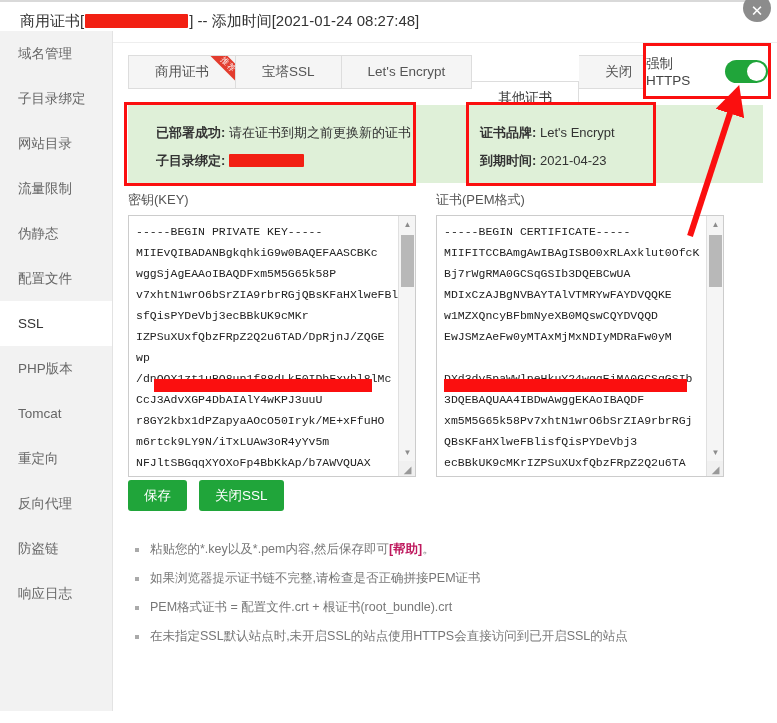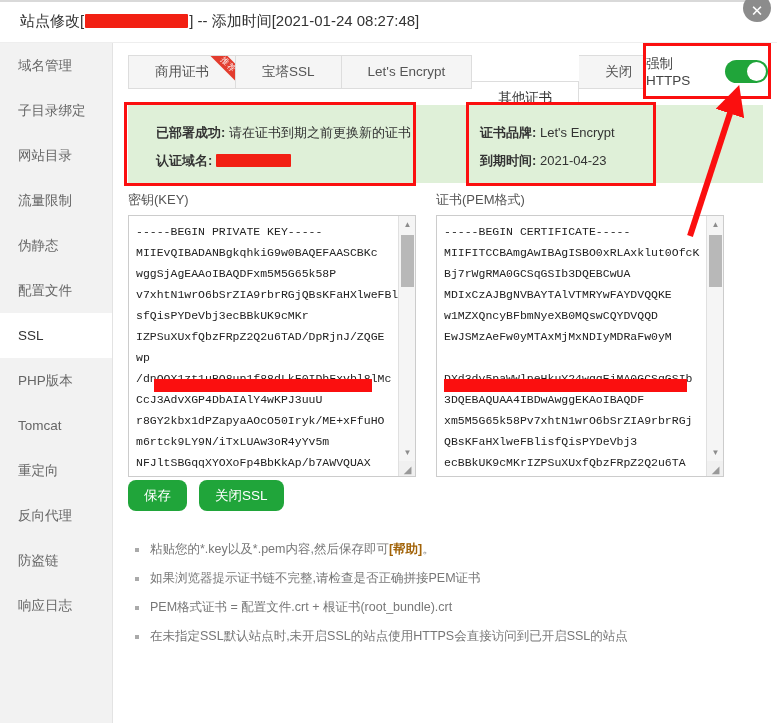--- a/index.html
+++ b/index.html
@@ -51,21 +51,21 @@
   }
   .topbar-line {
     position: absolute;
     left: 0; top: 0; width: 745px; height: 2px;
     background: #d9d9d9;
   }
 
   
   .sidebar {
     position: absolute;
-    left: 0; top: 43px;
+    left: 0; top: 31px;
     width: 113px; height: 680px;
     background: #f2f2f2;
     border-right: 1px solid #e3e3e3;
   }
   .side-item {
     height: 45px;
     line-height: 45px;
     padding-left: 18px;
     font-size: 13.5px;
     color: #666666;
@@ -270,21 +270,21 @@
 
   
   .btn-row { position: absolute; left: 14px; top: 437px; display: flex; gap: 12px; }
   .btn {
     height: 31px;
     padding: 0 16px;
     background: #20a53a;
     color: #ffffff;
     font-size: 13.5px;
     border: none;
-    border-radius: 8px;
+    border-radius: 3px;
     cursor: pointer;
     font-family: "Liberation Sans", "DejaVu Sans", sans-serif;
   }
 
   
   .notes {
     position: absolute;
     left: 18px; top: 492px;
     width: 620px;
     margin: 0; padding: 0;
@@ -298,31 +298,31 @@
     padding-left: 18px;
     white-space: nowrap;
   }
   .notes li::before {
     content: "";
     position: absolute;
     left: 3px; top: 13px;
     width: 4px; height: 4px;
     background: #aaaaaa;
   }
-  .notes .help-link { color: #a16207; font-weight: bold; cursor: pointer; }
+  .notes .help-link { color: #be185d; font-weight: bold; cursor: pointer; }
 </style>
 </head>
 <body>
 
 <div id="app">
 
   <div class="header">
     <div class="topbar-line"></div>
     <div class="header-title">
-      <span>站点修改[</span><span class="redact redact-title"></span><span>] -- 添加时间[2021-01-24 08:27:48]</span>
+      <span>商用证书[</span><span class="redact redact-title"></span><span>] -- 添加时间[2021-01-24 08:27:48]</span>
     </div>
     <div class="close-icon">✕</div>
   </div>
 
   <div class="sidebar">
     <div class="side-item">域名管理</div>
     <div class="side-item">子目录绑定</div>
     <div class="side-item">网站目录</div>
     <div class="side-item">流量限制</div>
     <div class="side-item">伪静态</div>
@@ -359,21 +359,21 @@
     </div>
 
     <div class="info-row">
       <div class="info-green"></div>
       <div class="info-left">
         <div>
           <span class="info-key">已部署成功:</span>
           <span>请在证书到期之前更换新的证书</span>
         </div>
         <div>
-          <span class="info-key">认证域名:</span>
+          <span class="info-key">子目录绑定:</span>
           <span class="redact redact-domain"></span>
         </div>
       </div>
       <div class="info-right">
         <div>
           <span class="info-key">证书品牌:</span>
           <span>Let's Encrypt</span>
         </div>
         <div>
           <span class="info-key">到期时间:</span>

